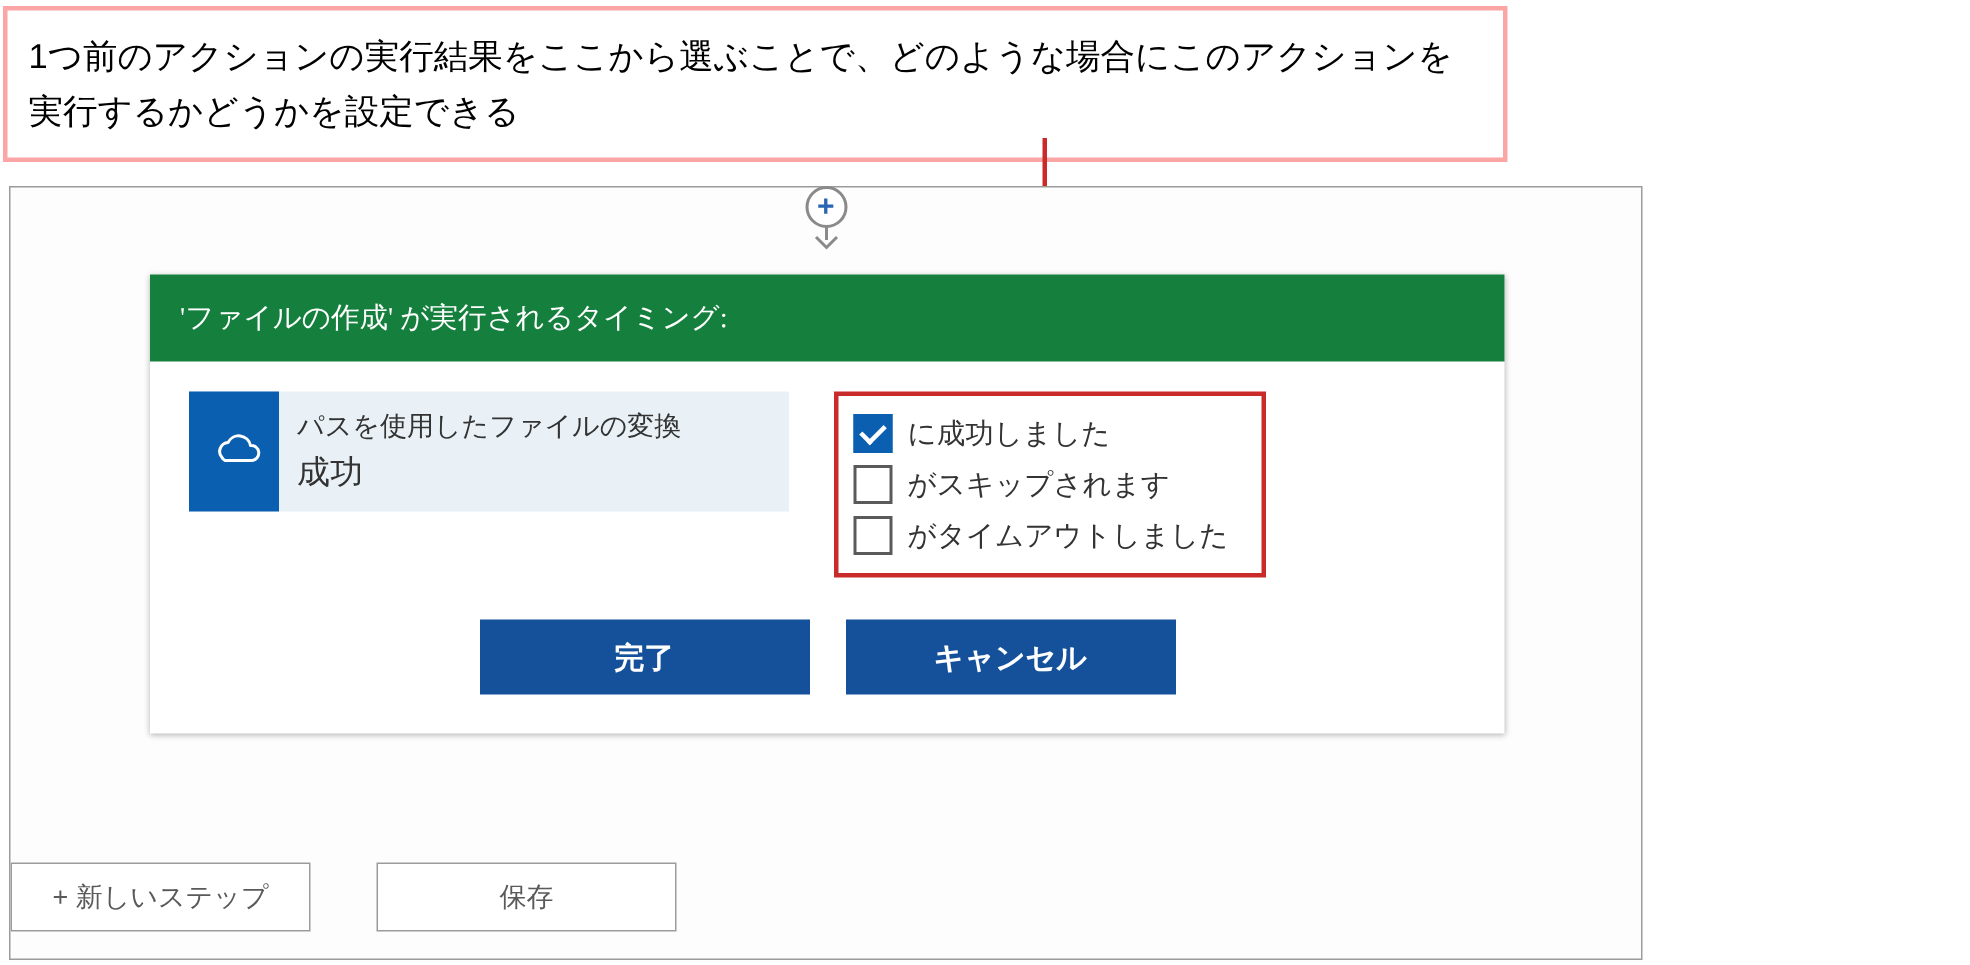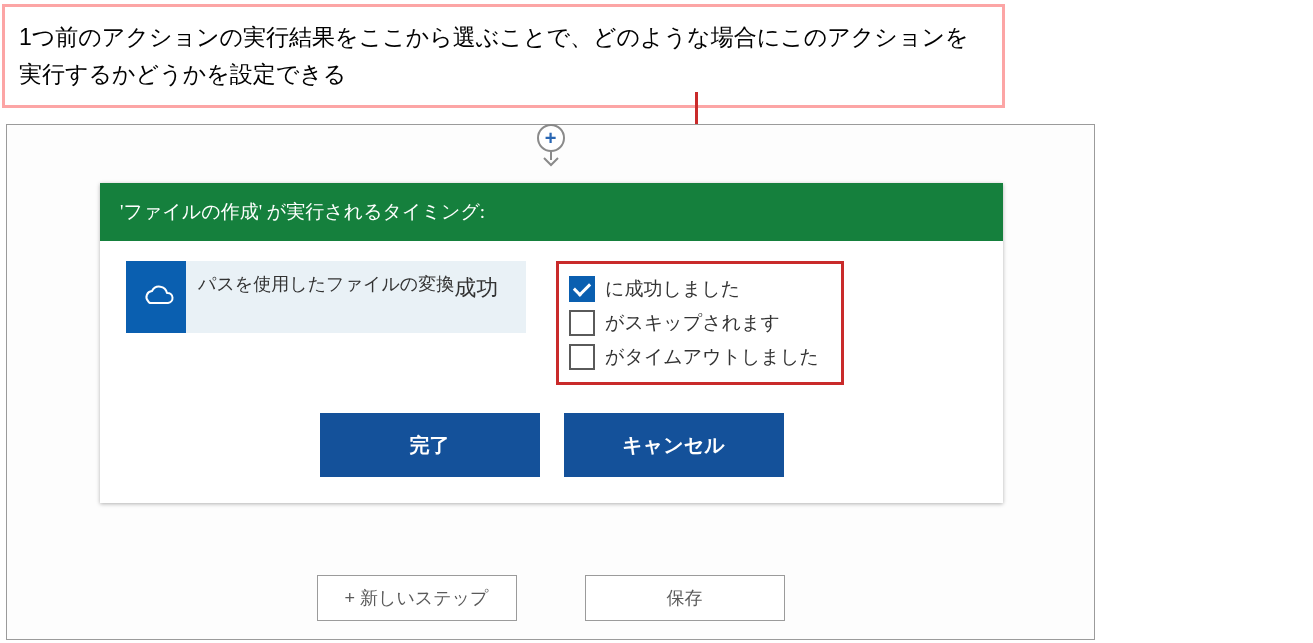--- a/index.html
+++ b/index.html
@@ -101,21 +101,21 @@
       width: 60px;
       background: #0a5fb0;
       display: flex;
       align-items: center;
       justify-content: center;
       flex-shrink: 0;
     }
     .action-text {
       padding: 10px 12px;
       display: flex;
-      flex-direction: row;
+      flex-direction: column;
       justify-content: center;
     }
     .action-title {
       font-size: 18px;
       color: #333;
       line-height: 1.5;
     }
     .action-status {
       font-size: 22px;
       color: #333;
@@ -164,31 +164,31 @@
       gap: 24px;
       padding: 0 0 26px 0;
     }
     .primary-btn {
       background: #14519a;
       color: #ffffff;
       font-size: 20px;
       font-weight: 600;
       border: none;
       width: 220px;
-      height: 64px;
+      height: 50px;
       cursor: pointer;
     }
     .footer-buttons {
       position: absolute;
       left: 0;
       right: 0;
       bottom: 18px;
       display: flex;
-      justify-content: center;
-      gap: 68px;
+      justify-content: flex-start;
+      gap: 44px;
     }
     .secondary-btn {
       background: #ffffff;
       border: 1px solid #9b9b9b;
       color: #5a5a5a;
       font-size: 18px;
       width: 200px;
       height: 46px;
       cursor: pointer;
     }

